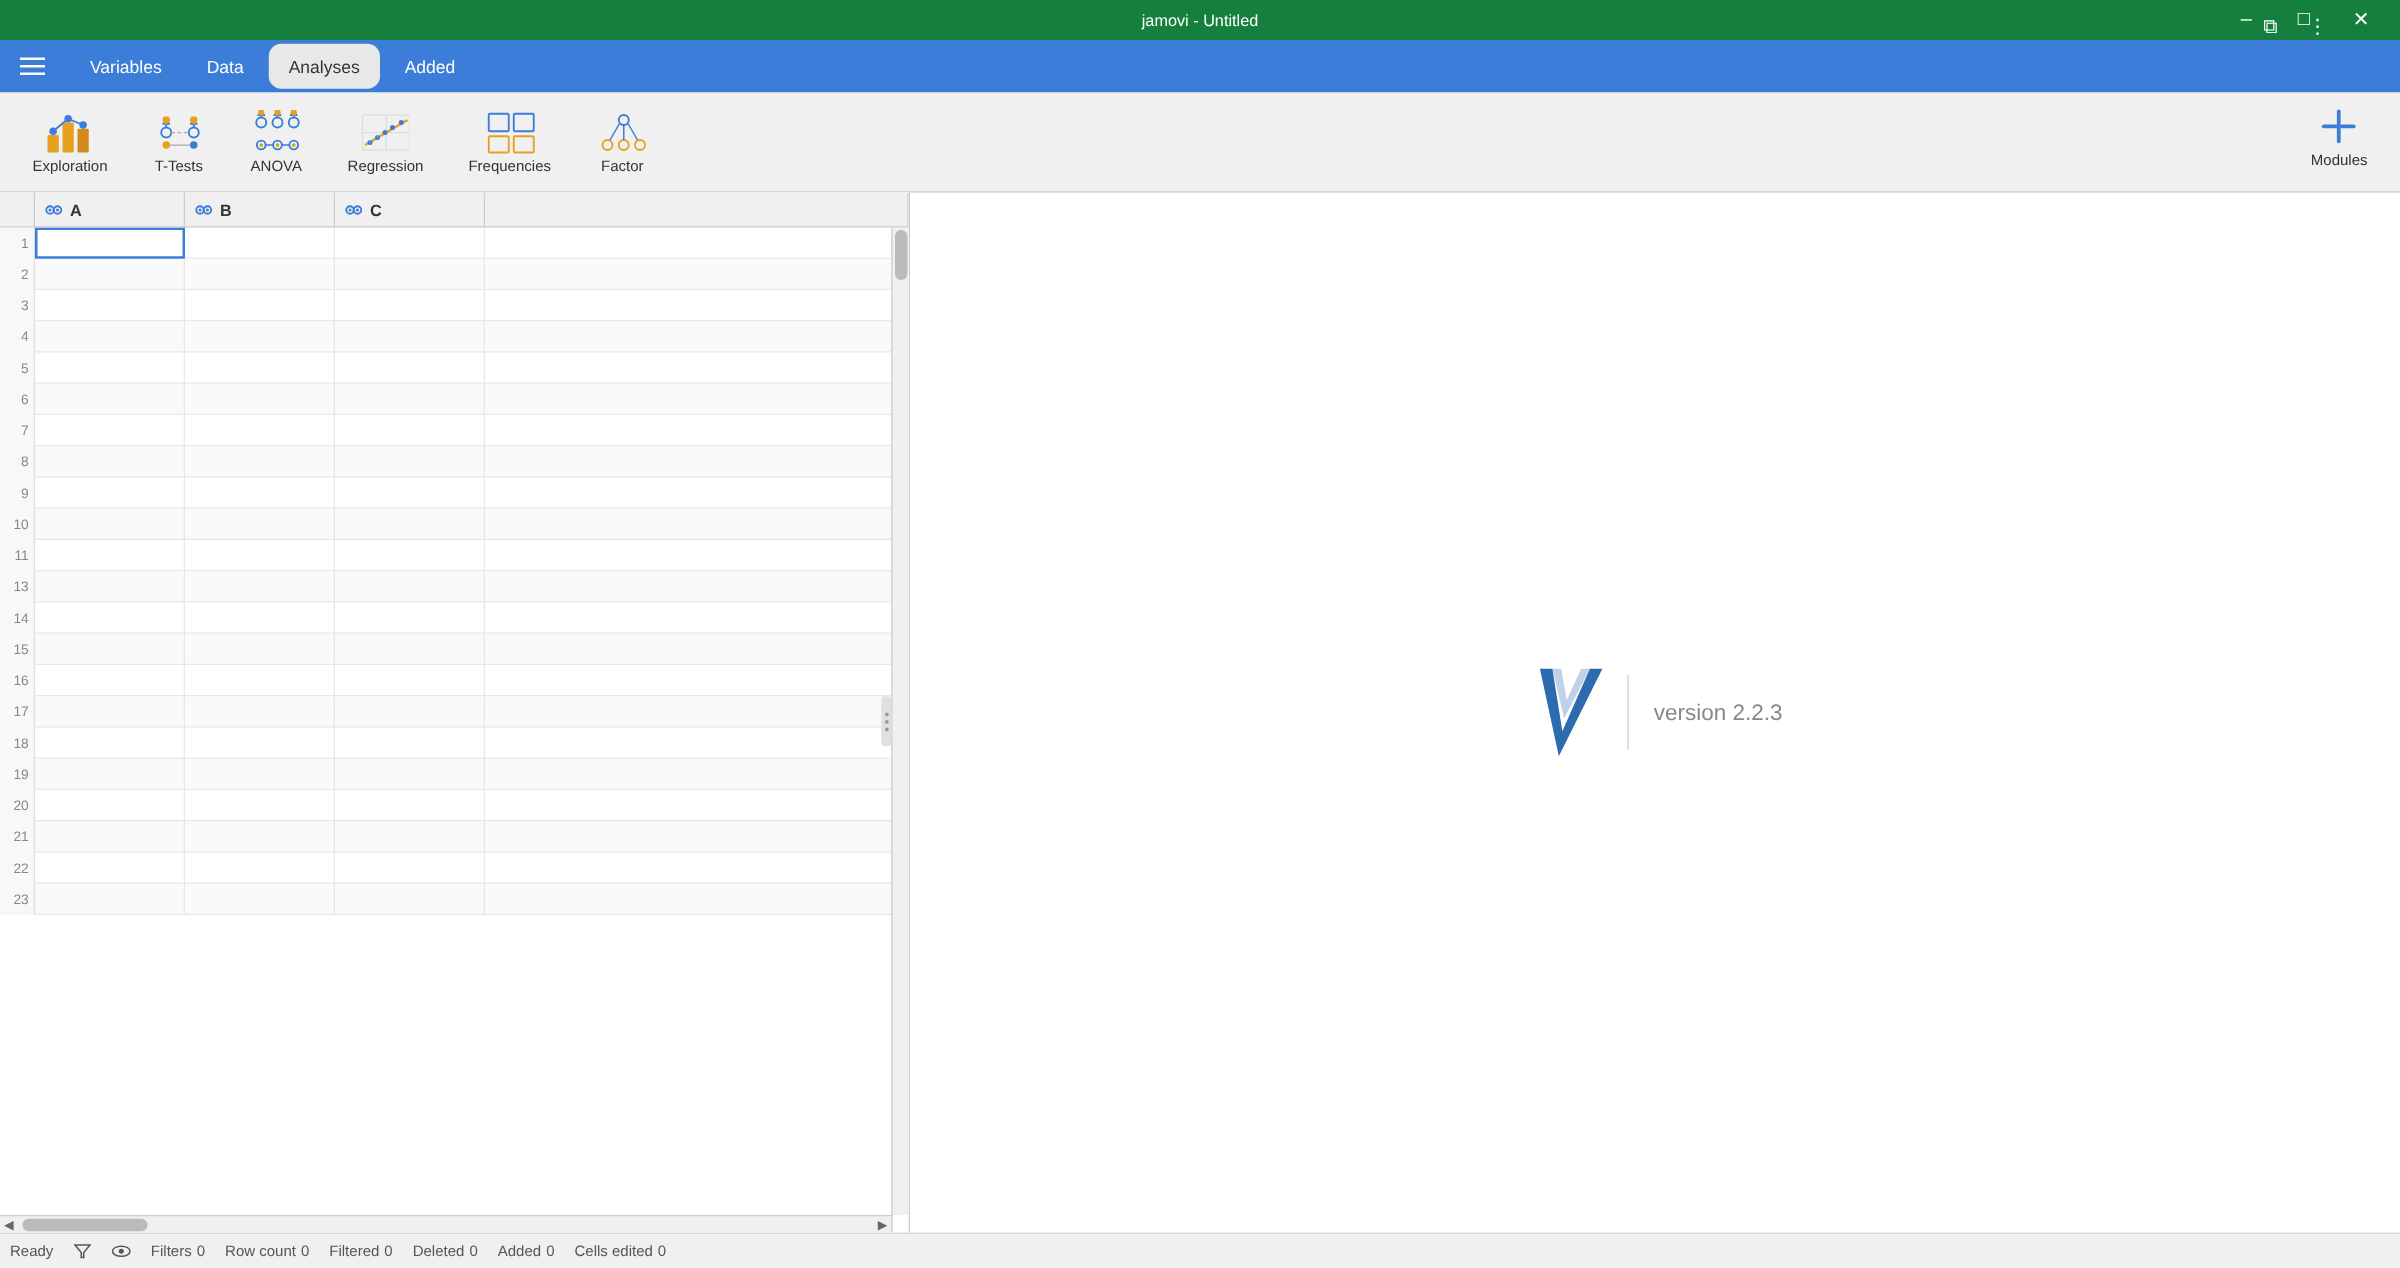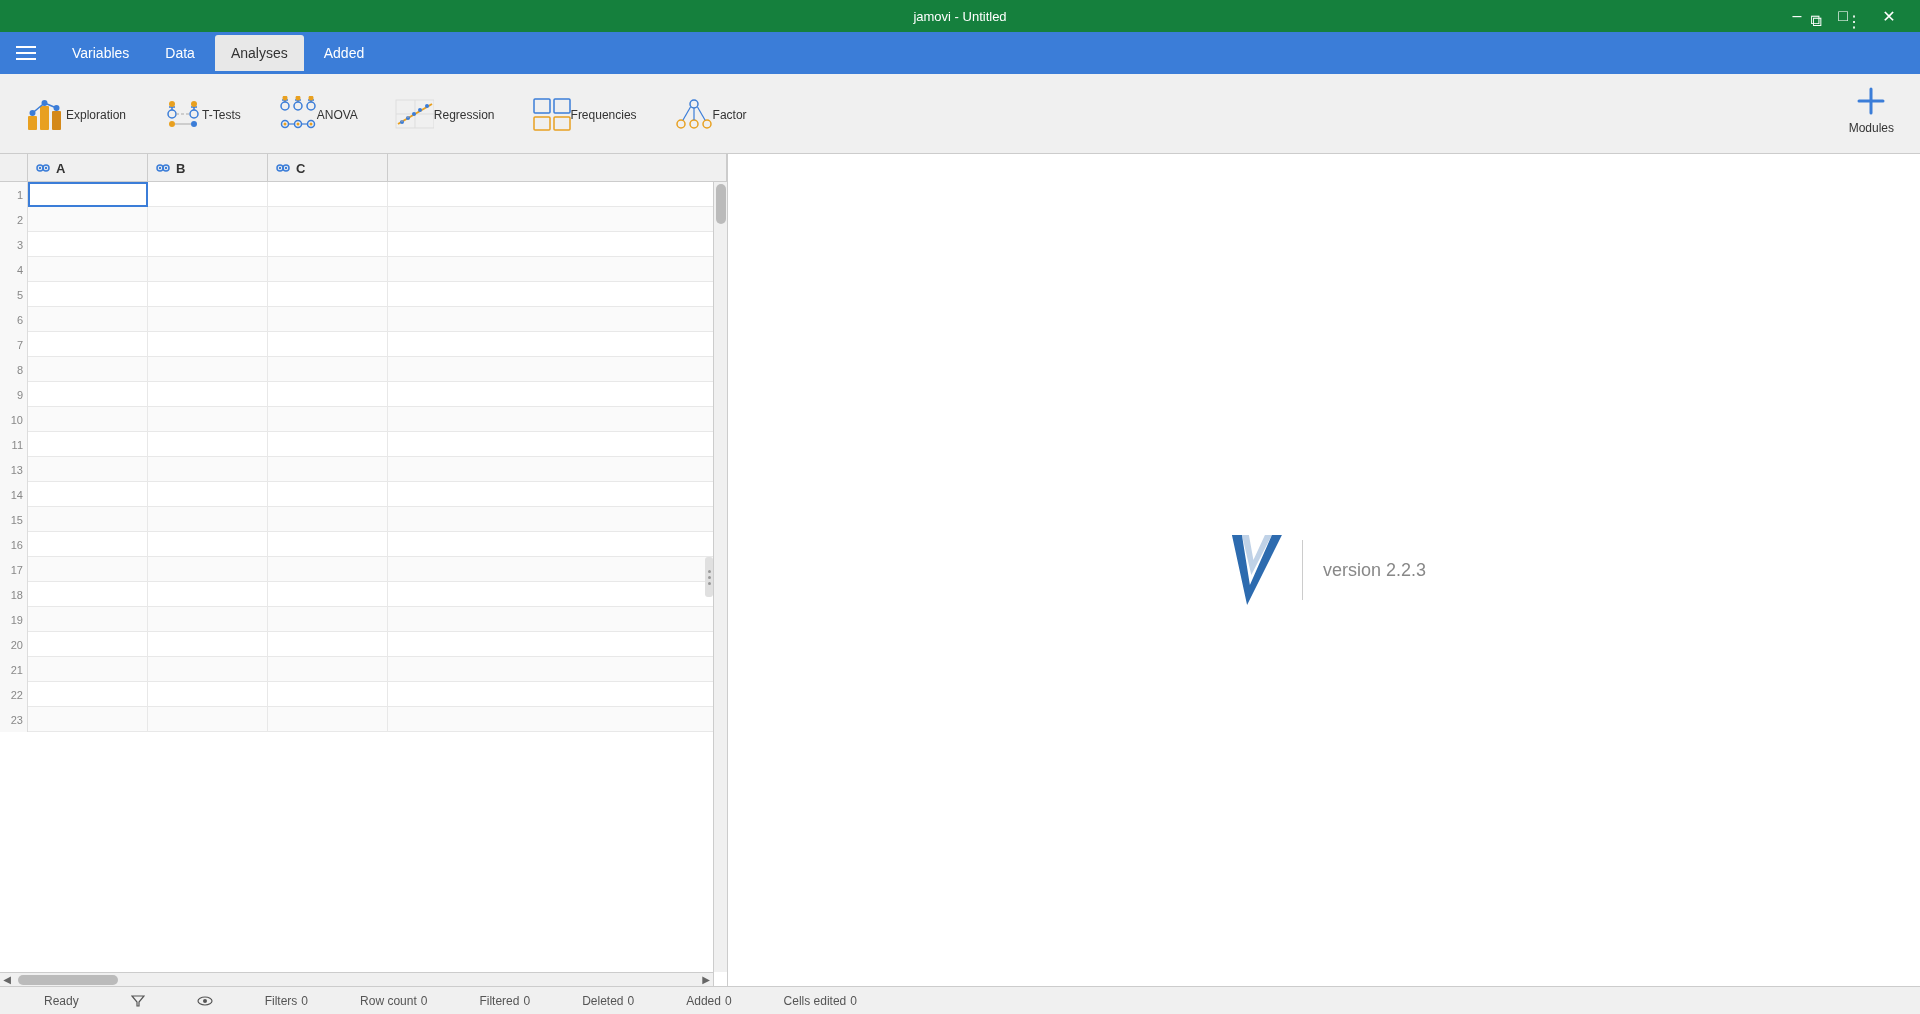--- a/index.html
+++ b/index.html
@@ -34,32 +34,32 @@
       width: 36px; height: 36px;
       display: flex; flex-direction: column; align-items: center; justify-content: center;
       gap: 4px; cursor: pointer; color: white; margin-right: 8px;
     }
     .menu-hamburger span { width: 20px; height: 2px; background: white; display: block; }
     .menu-tab {
       padding: 6px 16px; color: white; cursor: pointer;
       font-size: 14px; border-radius: 3px 3px 0 0;
       height: 36px; display: flex; align-items: center;
     }
-    .menu-tab.active { background: #e8e8e8; color: #333; }
+    .menu-tab.active { background: #e8e8e8; color: #333; border-radius: 10px; }
 
     
     #toolbar {
       width: 100%; height: 80px;
       background: #f0f0f0;
       border-bottom: 1px solid #ccc;
       display: flex; align-items: center; padding: 0 12px;
       gap: 8px; position: relative;
     }
     .toolbar-item {
-      display: flex; flex-direction: row; align-items: center; justify-content: center;
+      display: flex; flex-direction: column; align-items: center; justify-content: center;
       padding: 6px 14px; cursor: pointer; border-radius: 4px;
       min-width: 70px; height: 68px; text-align: right;
     }
     .toolbar-item .icon-area { width: 40px; height: 36px; display: flex; align-items: center; justify-content: center; }
     .toolbar-item .label { font-size: 12px; color: #333; margin-top: 2px; }
 
     .toolbar-right {
       position: absolute; right: 12px; top: 0; height: 70px;
       display: flex; align-items: center;
     }
@@ -178,21 +178,21 @@
       font-size: 18px; color: #888;
     }
 
     
     #status-bar {
       width: 100%; height: 28px;
       background: #f0f0f0; border-top: 1px solid #ccc;
       display: flex; align-items: center; padding: 0 8px; gap: 16px;
       font-size: 12px; color: #555;
     }
-    .status-item { display: flex; align-items: center; gap: 4px; margin-left: 36px; }
+    .status-item { display: flex; align-items: center; gap: 4px; }
 
     
     #h-scroll-area {
       height: 14px; background: #f0f0f0;
       border-top: 1px solid #ccc; border-right: 1px solid #ccc;
       width: 714px; position: relative;
     }
     .h-scrollbar-thumb {
       height: 10px; width: 100px;
       background: #bbb; border-radius: 5px;

